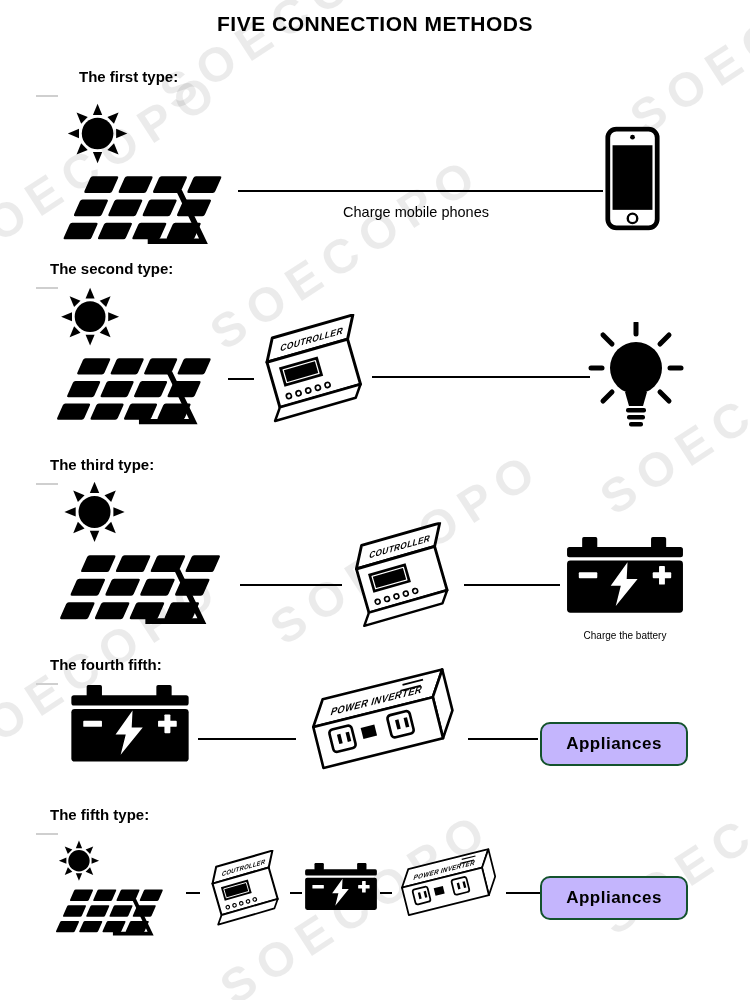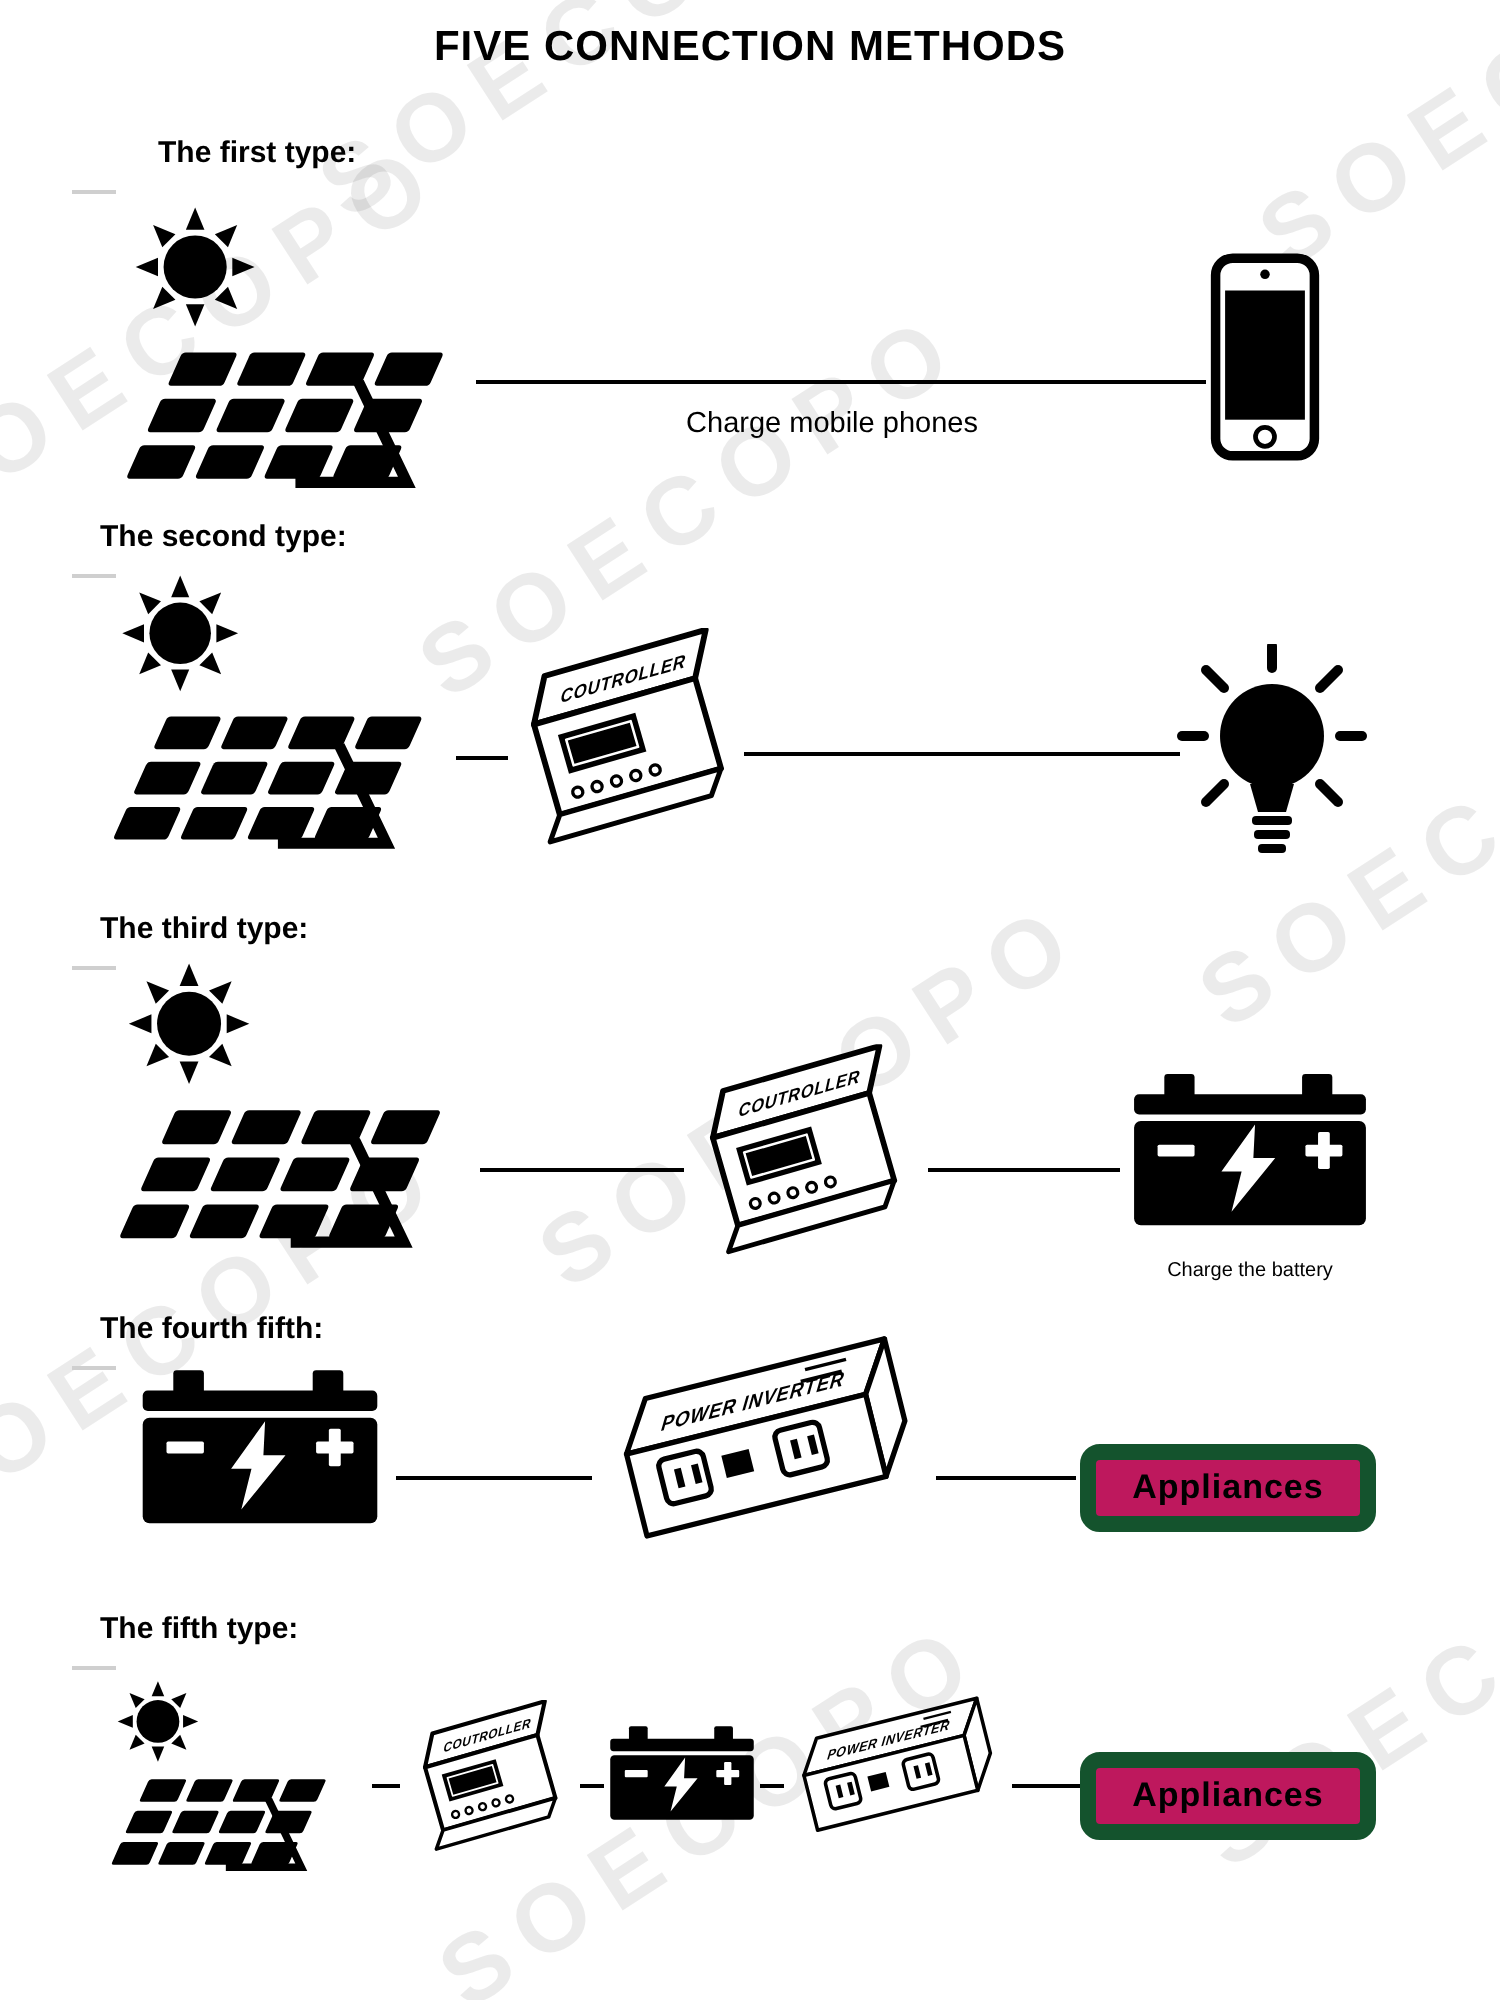--- a/index.html
+++ b/index.html
@@ -8,21 +8,21 @@
   .page { position:relative; width:750px; height:1000px; margin:0 auto; background:#fff; overflow:hidden; }
   .abs { position:absolute; }
   .wm { position:absolute; font-weight:bold; font-size:48px; letter-spacing:10px;
         color:rgba(0,0,0,0.08); transform:rotate(-33deg); white-space:nowrap; pointer-events:none; }
   .title { position:absolute; top:12px; left:0; width:100%; text-align:center;
            font-size:21px; font-weight:700; letter-spacing:0.5px; }
   .row-label { position:absolute; font-size:15px; font-weight:bold; white-space:nowrap; }
   .tick { position:absolute; height:2px; background:#cfcfcf; }
   .hline { position:absolute; height:2px; background:#000; }
   .caption { position:absolute; font-size:14.5px; text-align:center; }
-  .appliance-box { position:absolute; border:8px solid #14532d; border-radius:10px; background:#be185d;
+  .appliance-box { position:absolute; border:2px solid #14532d; border-radius:10px; background:#c4b5fd;
                    display:flex; align-items:center; justify-content:center;
                    font-weight:bold; font-size:17px; letter-spacing:0.5px; }
   .footer { position:absolute; left:0; width:100%; text-align:center; font-weight:bold; font-size:15px; }
   svg { display:block; overflow:visible; }
 </style>
 </head>
 <body>
 
 <svg width="0" height="0" style="position:absolute" aria-hidden="true">
   <defs>

